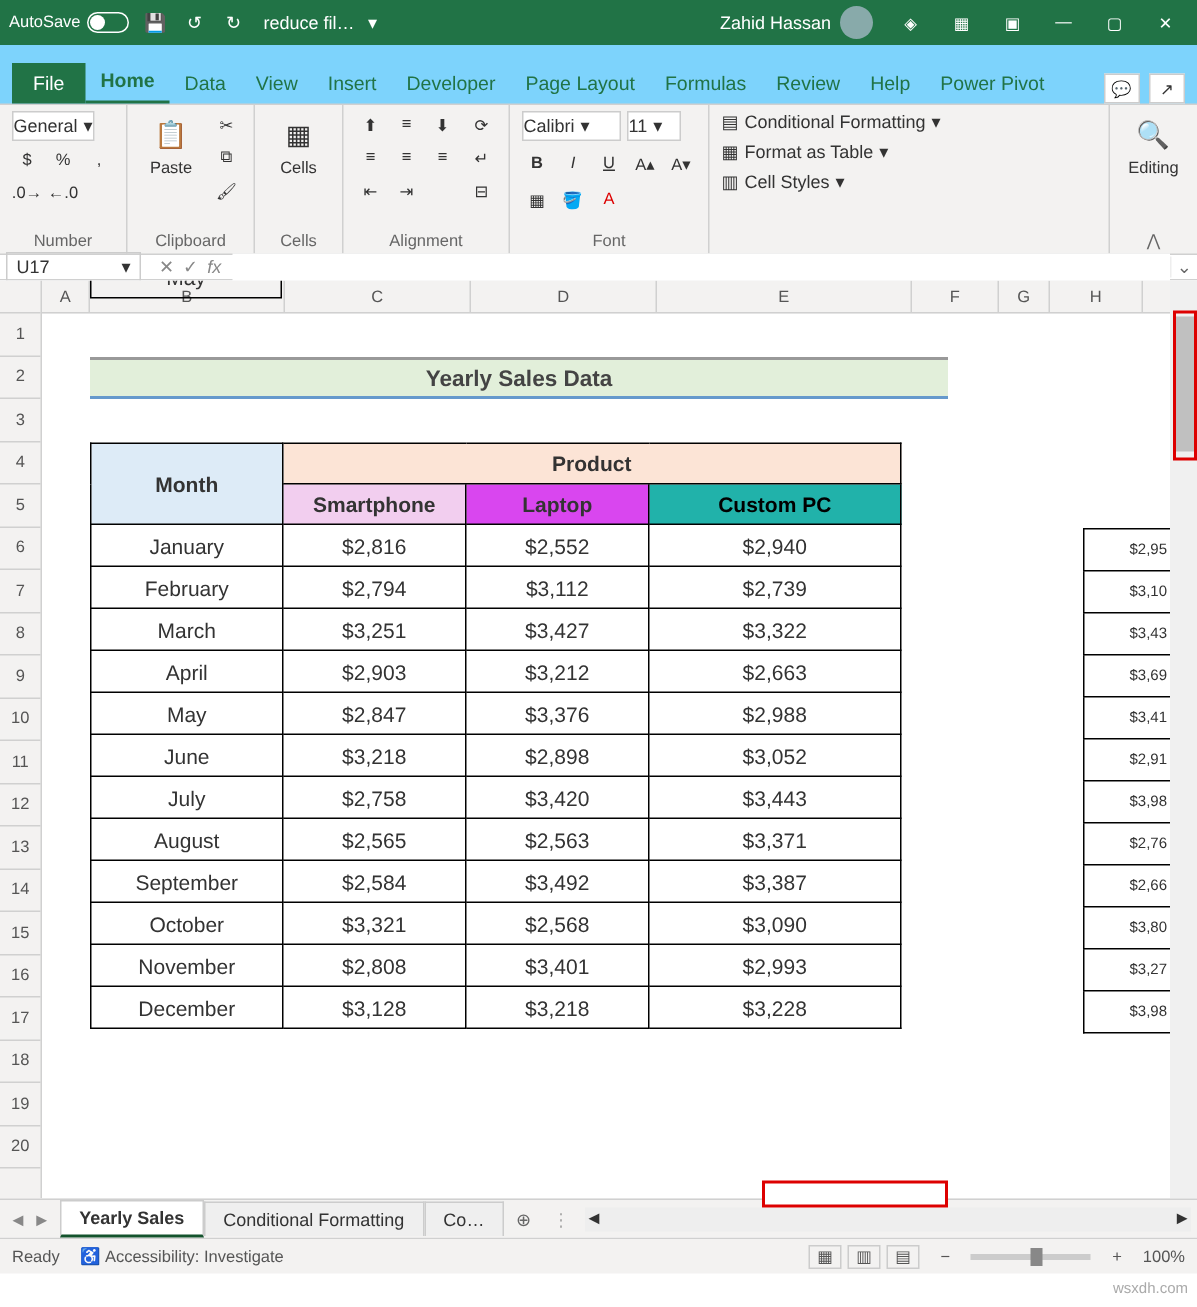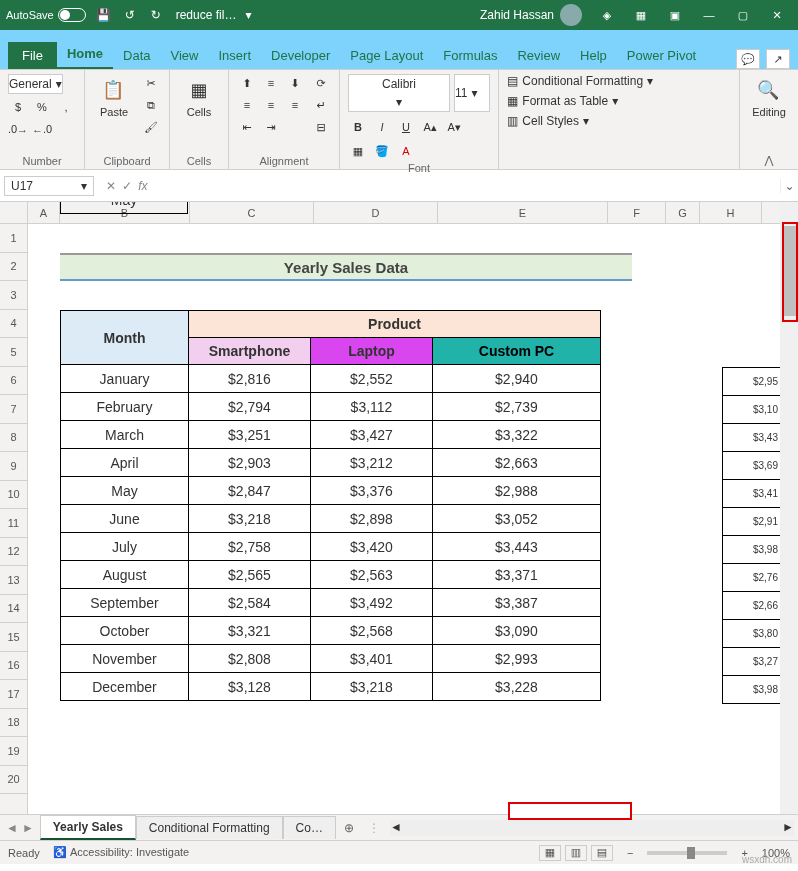--- a/index.html
+++ b/index.html
@@ -35,21 +35,21 @@
 .btn { display: flex; align-items: center; justify-content: center; font-size: 11px; padding: 2px 4px; }
 .btn.big { flex-direction: column; gap: 2px; width: 42px; }
 .btn.big .ico { width: 28px; height: 28px; display: flex; align-items: center; justify-content: center; font-size: 18px; }
 .mini-col { display: flex; flex-direction: column; gap: 4px; }
 .mini { width: 20px; height: 18px; display: flex; align-items: center; justify-content: center; font-size: 11px; border: 0; }
 .dd { display: flex; align-items: center; gap: 4px; }
 .sel { background: #fff; border: 1px solid #ccc; padding: 2px 0; font-size: 12px; display: flex; align-items: center; gap: 4px; }
 .row { display: flex; gap: 4px; }
 
 
-.formula-row { height: 32px; display: flex; align-items: center; border-bottom: 1px solid #d0d0d0; background: #fff; }
+.formula-row { height: 17px; display: flex; align-items: center; border-bottom: 1px solid #d0d0d0; background: #fff; }
 .name-box { width: 90px; border: 1px solid #ccc; margin: 2px 4px; padding: 2px 6px; display: flex; align-items: center; justify-content: space-between; font-size: 12px; }
 .fb-btns { display: flex; gap: 6px; padding: 0 8px; color: #888; }
 .fx { font-style: italic; }
 .formula-input { flex: 1; border: none; outline: none; padding: 2px 6px; font-size: 12px; }
 .fb-expand { width: 18px; text-align: center; color: #666; border-left: 1px solid #eee; }
 
 
 .grid-wrap { position: relative; height: 612px; overflow: hidden; background: #fff; display: flex; }
 .row-hdrs { width: 28px; background: #f3f2f1; border-right: 1px solid #d0d0d0; }
 .row-hdr { height: 28.5px; border-bottom: 1px solid #d0d0d0; font-size: 11px; display: flex; align-items: center; justify-content: center; color: #555; }
@@ -220,21 +220,21 @@
         <span class="mini">↵</span>
         <span class="mini">⊟</span>
       </div>
     </div>
     <div class="group-label">Alignment</div>
   </div>
 
   <div class="group">
     <div class="group-body mini-col" style="gap:6px;">
       <div class="row">
-        <div class="sel" style="width:102px;flex-direction:column;">
+        <div class="sel" style="width:66px;">
             <span>Calibri</span>
             <span>▾</span>
           </div>
         <div class="sel" style="width:36px;">
             <span>11</span>
             <span>▾</span>
           </div>
       </div>
       <div class="row">
         <span class="mini">

